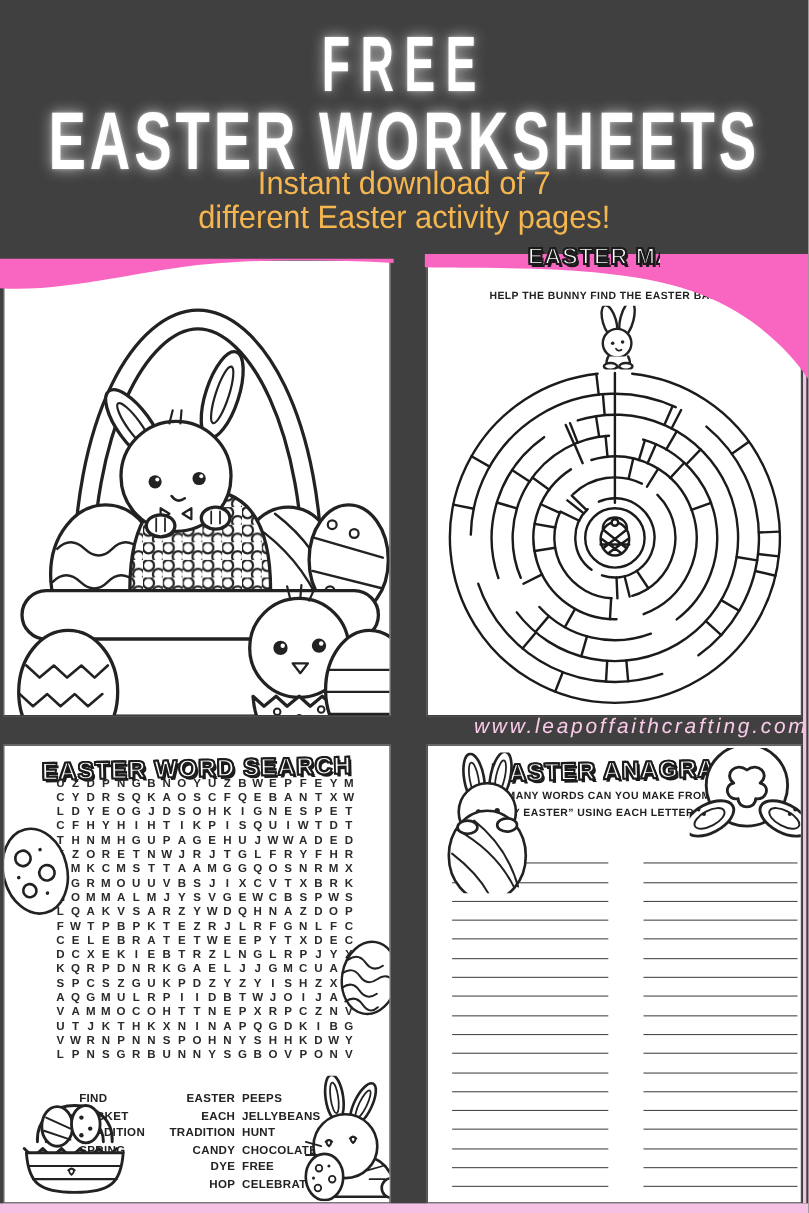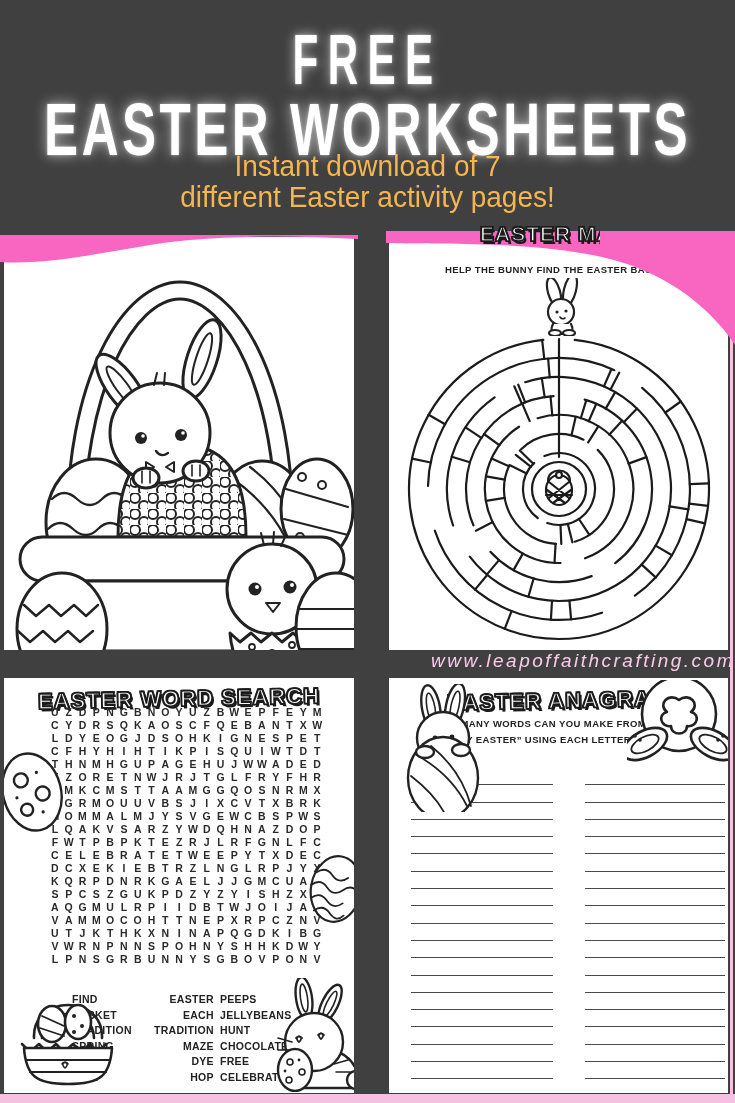--- a/index.html
+++ b/index.html
@@ -613,21 +613,21 @@
         <div>BASKET</div>
         <div>TRADITION</div>
         <div>SPRING</div>
         <div>PEEPS</div>
         <div>HIDE</div>
       </div>
     <div class="abs word-col" style="left:150px;top:314px;text-align:right;">
         <div>EASTER</div>
         <div>EACH</div>
         <div>TRADITION</div>
-        <div>MAZE</div>
+        <div>CANDY</div>
         <div>DYE</div>
         <div>HOP</div>
       </div>
     <div class="abs word-col" style="left:216px;top:314px;">
         <div>PEEPS</div>
         <div>JELLYBEANS</div>
         <div>HUNT</div>
         <div>CHOCOLATE</div>
         <div>FREE</div>
         <div>CELEBRATE</div>

